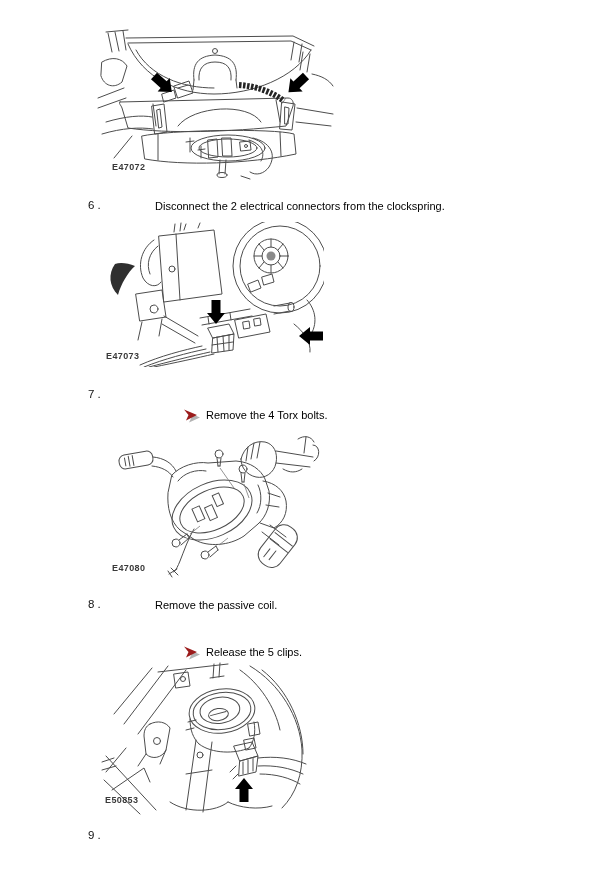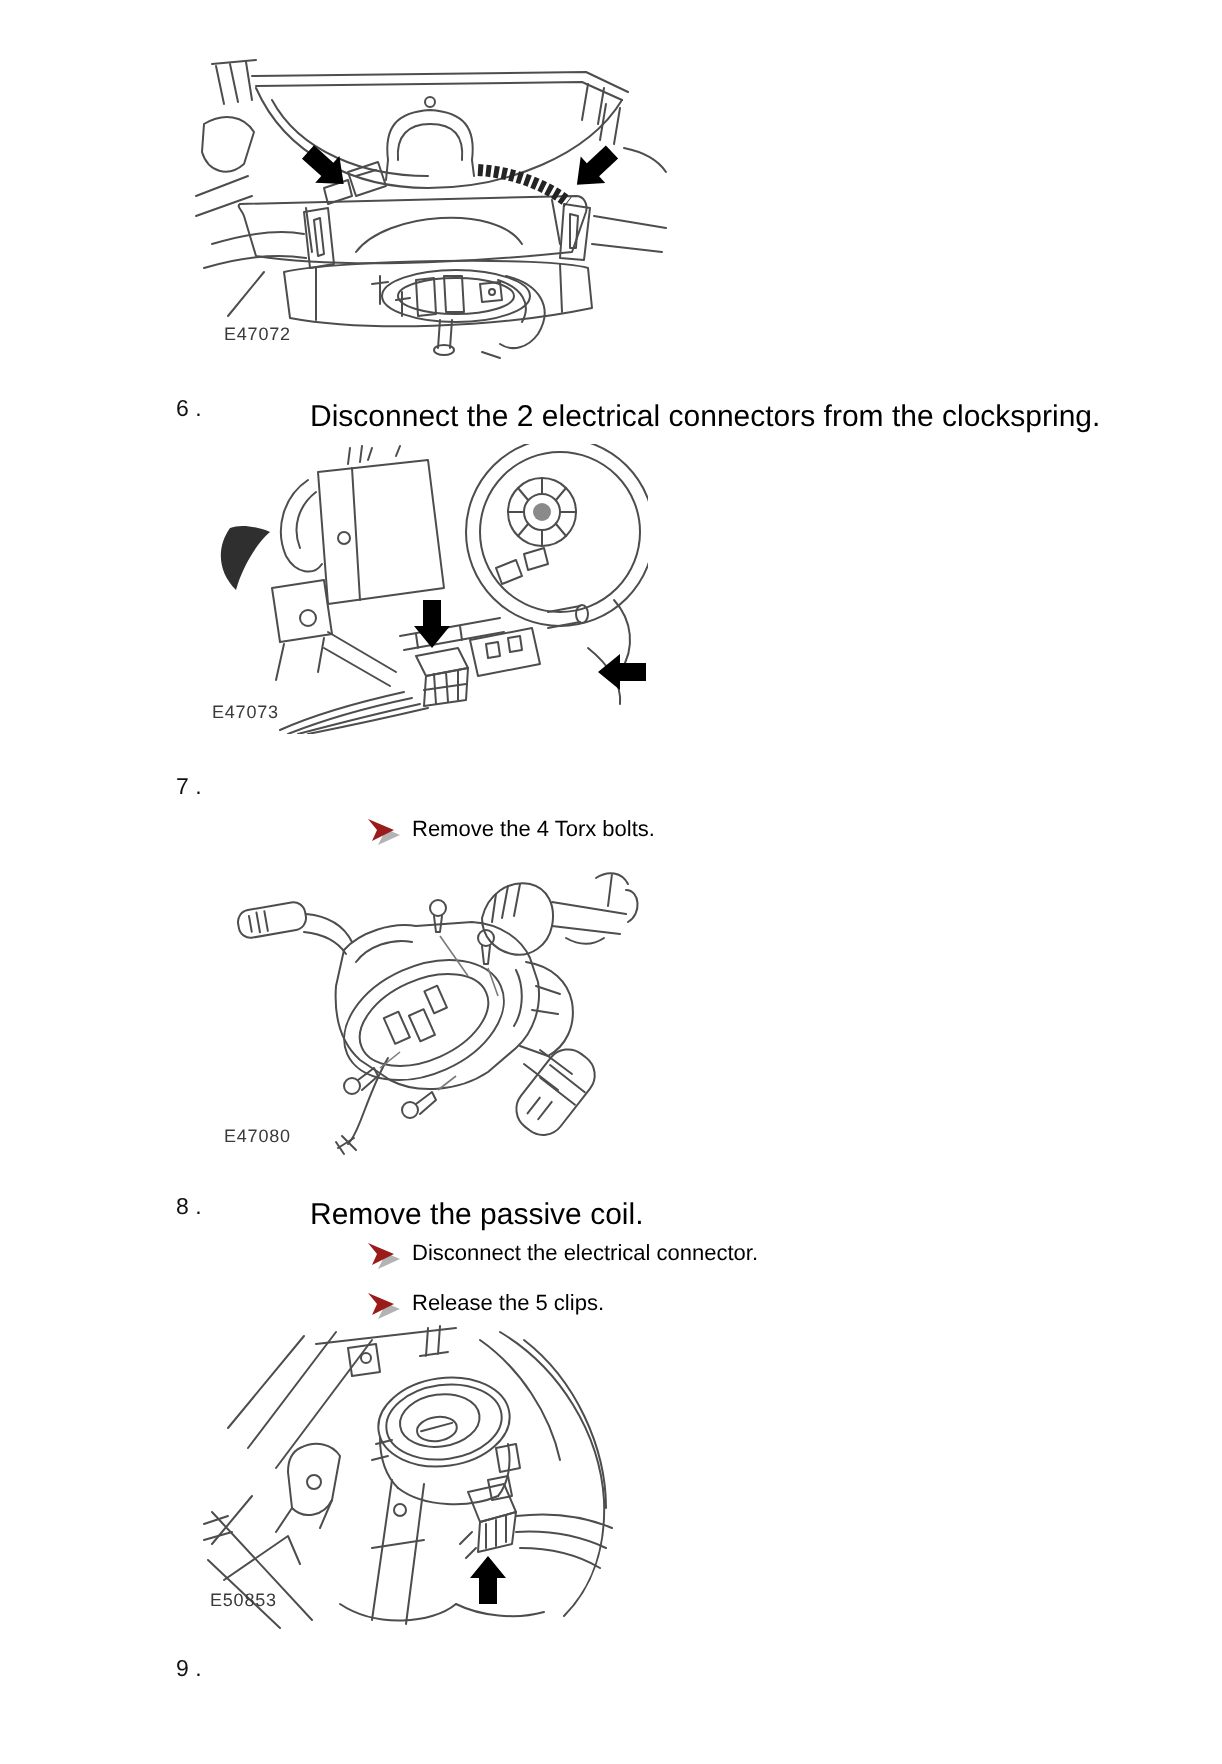--- a/index.html
+++ b/index.html
@@ -12,24 +12,25 @@
     overflow:hidden;
   }
   .fig{position:absolute;margin:0;padding:0;}
   .fig svg{position:absolute;left:0;top:0;overflow:visible;}
   .fig-label{
     position:absolute;
     font-size:9px;
     color:#3a3a3a;
     letter-spacing:.4px;
     white-space:nowrap;
+    font-weight:bold;
   }
   .step-row{position:absolute;left:0;width:100%;height:16px;}
   .step-num{position:absolute;left:88px;top:0;font-size:11.5px;color:#111;white-space:pre;}
-  .step-text{position:absolute;left:155px;top:1px;font-size:15px;color:#000;white-space:nowrap;}
+  .step-text{position:absolute;left:155px;top:1px;font-size:11px;color:#000;white-space:nowrap;}
   .substep-row{position:absolute;left:0;width:100%;height:16px;}
   .bullet{position:absolute;left:184px;top:1px;}
   .substep-text{position:absolute;left:206px;top:1px;font-size:11px;color:#000;white-space:nowrap;}
   .art{stroke:#4d4d4d;fill:none;stroke-width:1;stroke-linecap:round;stroke-linejoin:round;}
   .art-light{stroke:#7a7a7a;fill:none;stroke-width:.8;}
   .blk{fill:#000;stroke:none;}
 </style>
 </head>
 <body>
 
@@ -191,27 +192,20 @@
         <path d="M111,112 L120,105"></path>
       </g>
     </svg>
     <span class="fig-label" style="left:4px;top:130px">E47080</span>
   </figure>
 
   <div class="step-row" style="top:598px">
     <span class="step-num">8 .</span>
     <span class="step-text">Remove the passive coil.</span>
   </div>
-  <div class="substep-row" style="top:620px">
-    <svg class="bullet" width="17" height="14" viewBox="0 0 17 14">
-      <polygon points="3,3 16,8.5 5,13.5 7.5,8.5" fill="#b3b3b3"></polygon>
-      <polygon points="0,0.5 13,6 2,11.5 4.5,6" fill="#9b1b1b"></polygon>
-    </svg>
-    <span class="substep-text">Disconnect the electrical connector.</span>
-  </div>
   <div class="substep-row" style="top:645px">
     <svg class="bullet" width="17" height="14" viewBox="0 0 17 14">
       <polygon points="3,3 16,8.5 5,13.5 7.5,8.5" fill="#b3b3b3"></polygon>
       <polygon points="0,0.5 13,6 2,11.5 4.5,6" fill="#9b1b1b"></polygon>
     </svg>
     <span class="substep-text">Release the 5 clips.</span>
   </div>
 
   <figure class="fig" style="left:100px;top:662px;width:212px;height:152px">
     <svg width="212" height="152" viewBox="0 0 212 152">

